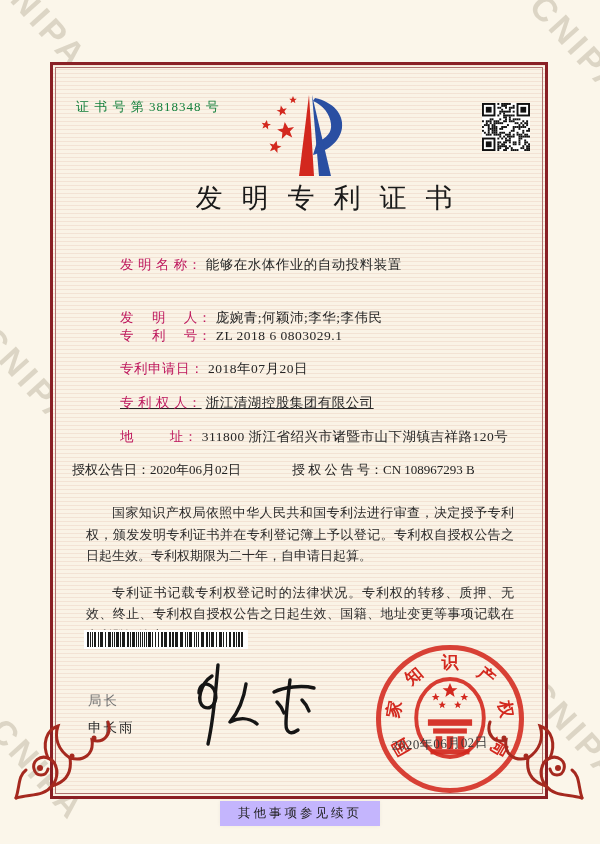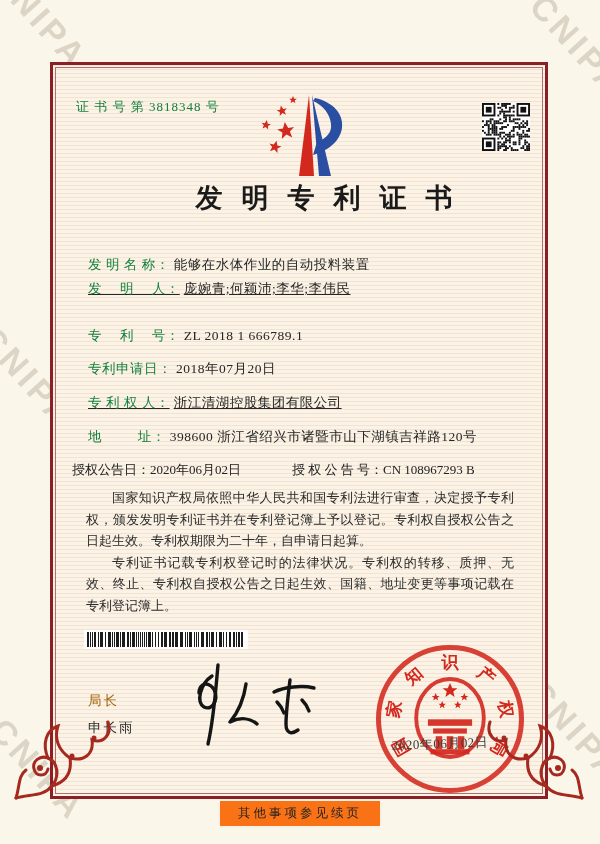--- a/index.html
+++ b/index.html
@@ -28,54 +28,54 @@
   .frame-inner { position:absolute; inset:2px; border:1px solid #b0716e; }
 
   .content { position:absolute; inset:0; z-index:3; color:#222; }
 
   .cert-no { position:absolute; left:76px; top:98px; font-size:13px; letter-spacing:1px; color:#15803d; }
 
   .logo { position:absolute; left:253px; top:90px; width:92px; height:90px; }
   .qr   { position:absolute; left:482px; top:103px; width:48px; height:48px; background:#fff; }
 
   .title { position:absolute; left:0; right:0; top:180px; text-align:center;
-           font-size:27px; font-weight:bold; letter-spacing:19px; text-indent:19px; color:#1a1a1a;margin-left:48px; }
+           font-size:27px; font-weight:normal; letter-spacing:19px; text-indent:19px; color:#1a1a1a;margin-left:48px; }
 
   .row { position:absolute; left:88px; width:434px; font-size:13.5px; color:#262626;
          letter-spacing:0.5px; white-space:nowrap; }
-  .row .lbl { color:#15803d; }
+  .row .lbl { color:#be185d;margin-left:32px; }
   .row .val { margin-left:4px; }
   .grant-row { position:absolute; left:72px; top:461px; width:434px; font-size:13px; white-space:nowrap; }
   .grant-no  { position:absolute; left:220px; top:0; }
 
   .legal { position:absolute; left:86px; top:487px; width:428px; font-size:13px;
            line-height:21.5px; text-align:justify; color:#2b2b2b; }
-  .legal p { text-indent:2em; }
+  .legal p { text-indent:2em;margin-top:15px; }
 
   .barcode-wrap { position:absolute; left:84px; top:630px; width:164px; height:19px;
                   background:#fff; padding:2px 3px; }
   .barcode-wrap svg { display:block; width:100%; height:100%; }
 
-  .signer-title { position:absolute; left:88px; top:692px; font-size:13.5px; color:#a16207; letter-spacing:2px; }
+  .signer-title { position:absolute; left:88px; top:692px; font-size:13.5px; color:#737373; letter-spacing:2px; }
   .signer-name  { position:absolute; left:88px; top:719px; font-size:13.5px; color:#2b2b2b; letter-spacing:2px; }
   .signature    { position:absolute; left:178px; top:660px; width:148px; height:92px; }
 
   .seal { position:absolute; left:376px; top:645px; width:148px; height:148px; z-index:4; }
   .seal-ring { position:absolute; inset:0; border:5px solid rgba(211,40,30,0.88); border-radius:50%; }
   .seal-char { position:absolute; left:50%; top:50%; width:20px; height:20px; margin:-10px 0 0 -10px;
                font-size:17px; font-weight:bold; color:#d3281e; text-align:center; line-height:20px; }
   .seal-emblem { position:absolute; left:50%; top:50%; width:78px; height:86px; margin:-44px 0 0 -39px; }
   .seal-date { position:absolute; left:358px; top:735px; width:164px; text-align:center; z-index:5;
                font-size:13px; color:#3c3c3c; letter-spacing:0.5px; transform:rotate(-2deg); }
 
   .page-info { position:absolute; left:0; right:0; top:771px; text-align:center;
                font-size:12px; color:#333; letter-spacing:1px; z-index:3; }
 
   .footer-note { position:absolute; left:50%; top:801px; transform:translateX(-50%);
-                 background:#f97316; padding:4px 18px; font-size:12.5px; letter-spacing:3px;
+                 background:#c4b5fd; padding:4px 18px; font-size:12.5px; letter-spacing:3px;
                  color:#222; z-index:4; box-shadow:0 0 4px rgba(0,0,0,0.05); }
 
   .flourish { position:absolute; z-index:4; }
   .flourish-left  { left:10px; top:700px; width:104px; height:104px; }
   .flourish-right { left:484px; top:700px; width:104px; height:104px; transform:scaleX(-1); }
 </style>
 </head>
 <body>
 
 <div class="page">
@@ -335,38 +335,38 @@
         <rect x="2" y="20" width="3" height="3" fill="#111"></rect>
       </svg>
 
     <div class="title">发明专利证书</div>
 
     <div id="fields">
       <div class="row" style="top: 256px;">
         <span class="lbl">发 明 名 称：</span><span class="val">能够在水体作业的自动投料装置</span>
       </div>
 
-      <div class="row" style="top: 280px; text-decoration: underline;">
+      <div class="row" style="top: 309px;">
         <span class="lbl">发　 明　 人：</span><span class="val">庞婉青;何颖沛;李华;李伟民</span>
       </div>
 
       <div class="row" style="top: 327px;">
-        <span class="lbl">专　 利　 号：</span><span class="val">ZL 2018 1 666789.1</span>
+        <span class="lbl">专　 利　 号：</span><span class="val">ZL 2018 6 0803029.1</span>
       </div>
 
       <div class="row" style="top: 360px;">
         <span class="lbl">专利申请日：</span><span class="val">2018年07月20日</span>
       </div>
 
       <div class="row" style="top: 394px; text-decoration: underline;">
         <span class="lbl">专 利 权 人：</span><span class="val">浙江清湖控股集团有限公司</span>
       </div>
 
       <div class="row" style="top: 428px;">
-        <span class="lbl">地　 　 址：</span><span class="val">398600 浙江省绍兴市诸暨市山下湖镇吉祥路120号</span>
+        <span class="lbl">地　 　 址：</span><span class="val">311800 浙江省绍兴市诸暨市山下湖镇吉祥路120号</span>
       </div>
     </div>
 
     <div class="grant-row">
       <span>授权公告日：</span><span>2020年06月02日</span>
       <span class="grant-no">
         <span>授 权 公 告 号：</span><span>CN 108967293 B</span>
       </span>
     </div>
 

